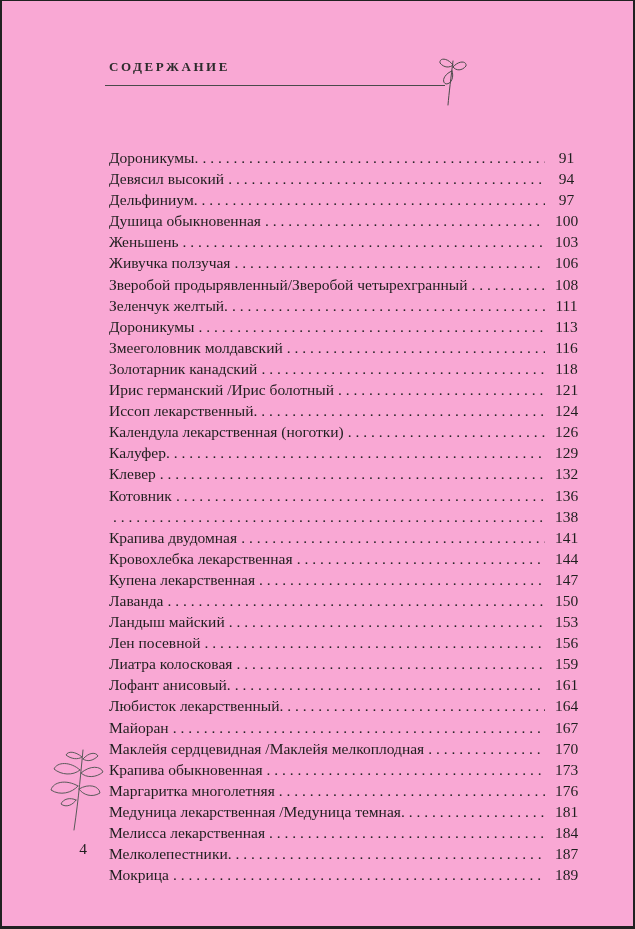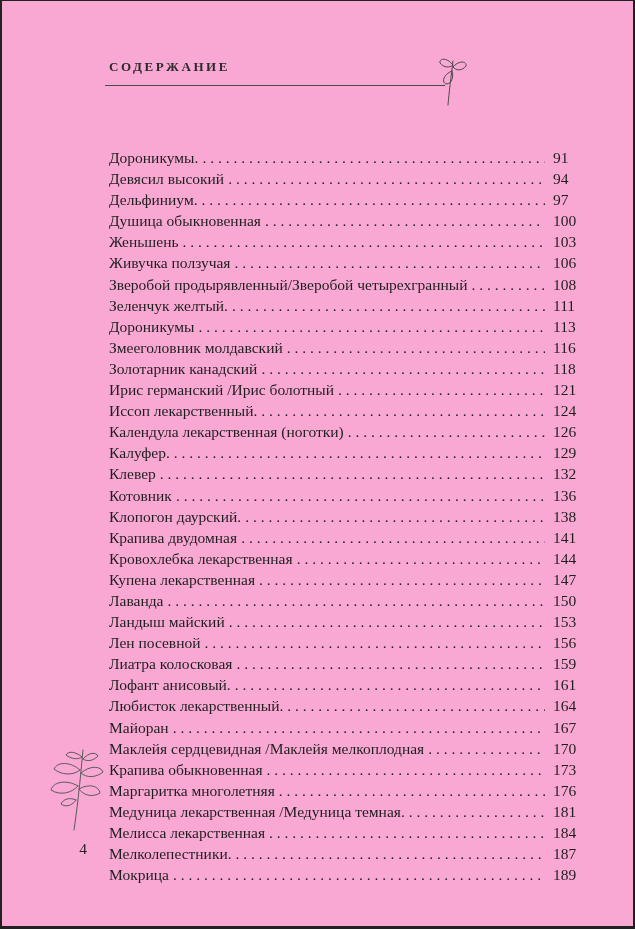--- a/index.html
+++ b/index.html
@@ -61,21 +61,21 @@
     margin-right: 2px;
     color: #1f1f1f;
   }
   .toc-dots::after {
     content: ". . . . . . . . . . . . . . . . . . . . . . . . . . . . . . . . . . . . . . . . . . . . . . . . . . . . . . . . . . . . . . . . . . . . . .";
   }
   .toc-page {
     flex: 0 0 auto;
     min-width: 27px;
     margin-left: 6px;
-    text-align: left;
+    text-align: center;
   }
   .folio {
     position: absolute;
     left: 72px;
     top: 836.5px;
     width: 18px;
     line-height: 21.1px;
     font-size: 15.5px;
     text-align: center;
     color: #1f1f1f;
@@ -199,21 +199,20 @@
     <span class="toc-page">132</span>
   </div>
 
   <div class="toc-row">
     <span class="toc-title">Котовник</span>
     <span class="toc-dots"></span>
     <span class="toc-page">136</span>
   </div>
 
   <div class="toc-row">
-    <span class="toc-title">Клопогон даурский.</span>
     <span class="toc-dots"></span>
     <span class="toc-page">138</span>
   </div>
 
   <div class="toc-row">
     <span class="toc-title">Крапива двудомная</span>
     <span class="toc-dots"></span>
     <span class="toc-page">141</span>
   </div>
 

